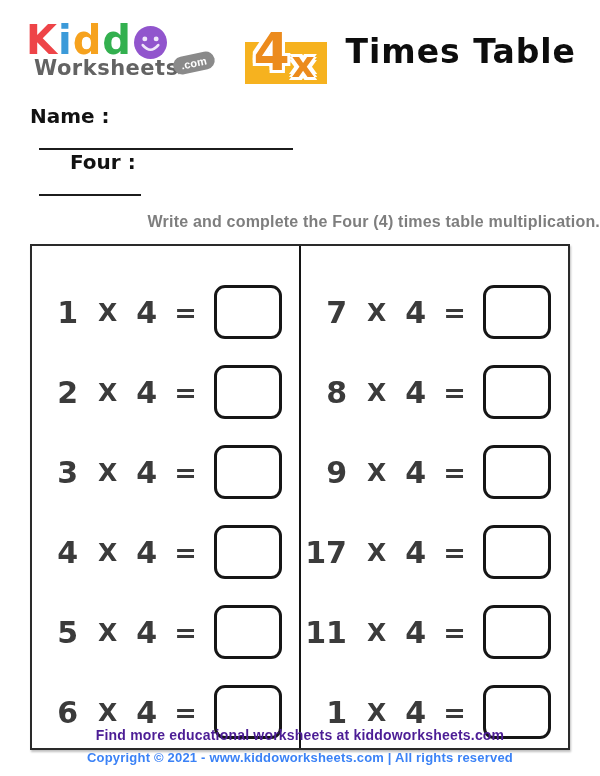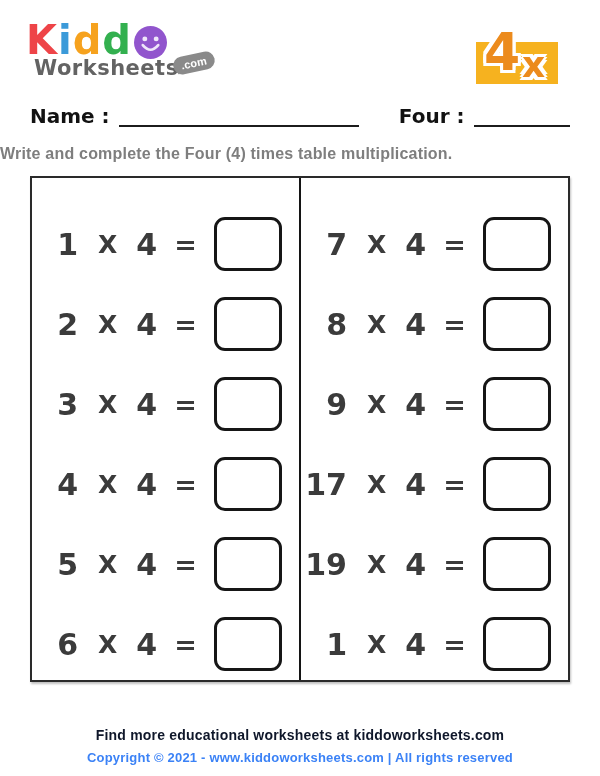--- a/index.html
+++ b/index.html
@@ -21,45 +21,45 @@
   .title-wrap { display:flex; align-items:center; margin-top:10px; }
   .badge { position:relative; width:82px; height:42px; margin-right:18px; }
   .badge-rect { position:absolute; left:0; top:12px; width:82px; height:42px; }
   .badge-num, .badge-x { position:absolute; font-family:"DejaVu Sans", sans-serif; font-weight:bold; z-index:2;
     text-shadow:-3px -3px 0 #fff, 3px -3px 0 #fff, -3px 3px 0 #fff, 3px 3px 0 #fff, 0 -3px 0 #fff, 0 3px 0 #fff, -3px 0 0 #fff, 3px 0 0 #fff; }
   .badge-num { left:8px; top:-8px; font-size:52px; }
   .badge-x { left:46px; top:14px; font-size:36px; }
   .title-text { font-family:"DejaVu Sans", sans-serif; font-size:33px; font-weight:bold; color:#0d0d0d; letter-spacing:1px; }
 
   
-  .fields { display:flex; align-items:center; padding:0 30px; margin-top:24px; }
+  .fields { display:flex; align-items:flex-start; padding:0 30px; margin-top:24px;flex-direction:column; }
   .field-label { font-family:"DejaVu Sans", sans-serif; font-size:20px; font-weight:bold; color:#121212; white-space:nowrap; }
   .write-line { border-bottom:2px solid #1c1c1c; height:22px; }
   .name-line { width:254px; margin-left:9px; }
   .date-label { margin-left:40px; }
   .date-line { width:102px; margin-left:9px; }
 
   
-  .instruction { text-align:left; margin-top:17px; font-size:16px; font-weight:bold; color:#7e7e7e; letter-spacing:0.2px; }
+  .instruction { text-align:right; margin-top:17px; font-size:16px; font-weight:bold; color:#7e7e7e; letter-spacing:0.2px; }
 
   
   .sheet { margin:13px 30px 0; height:506px; border:2px solid #2a2a2a; display:flex; box-shadow:1px 2px 2px rgba(0,0,0,0.25); background:#fff; }
   .col { flex:1; padding-top:26px; }
   .col-left { border-right:2px solid #141414; }
   .prow { height:80px; display:flex; align-items:center; }
   .eq-text { font-family:"DejaVu Sans", sans-serif; font-weight:bold; color:#3b3b3b; }
   .mult { width:46px; text-align:right; font-size:30px; }
   .sym-x { margin-left:20px; font-size:25px; }
   .m4 { margin-left:19px; font-size:30px; }
   .eq { margin-left:17px; font-size:27px; }
   .abox { margin-left:17px; width:68px; height:54px; border:3px solid #161616; border-radius:11px; background:#fff; }
 
   
   .footer { position:absolute; left:0; right:0; bottom:11px; text-align:center; }
-  .footer-line1 { font-size:14px; font-weight:bold; color:#0f172a; letter-spacing:0.2px; }
+  .footer-line1 { font-size:14px; font-weight:bold; color:#4c1d95; letter-spacing:0.2px; }
   .footer-line2 { font-size:13px; font-weight:bold; color:#3b82f6; margin-top:7px; letter-spacing:0.2px; }
 </style>
 </head>
 <body>
 
 <div class="header">
   <div class="logo">
     <div class="logo-kiddo">
       <span class="logo-letter" style="color: rgb(238, 68, 72);">K</span>
       <span class="logo-letter" style="color: rgb(59, 154, 217);">i</span>
@@ -77,20 +77,21 @@
       <span class="com-badge">.com</span>
     </div>
   </div>
 
   <div class="title-wrap">
     <div class="badge">
       <div class="badge-rect" style="background: rgb(246, 178, 31);"></div>
       <span class="badge-num" style="color: rgb(236, 139, 29);">4</span>
       <span class="badge-x" style="color: rgb(236, 139, 29);">x</span>
     </div>
+    <span class="title-text">Times Table</span>
   </div>
 </div>
 
 <div class="fields">
   <span class="field-label">Name :</span>
   <div class="write-line name-line"></div>
   <span class="field-label date-label">Four :</span>
   <div class="write-line date-line"></div>
 </div>
 
@@ -165,21 +166,21 @@
       <div class="abox"></div>
     </div>
     <div class="prow">
       <span class="eq-text mult">17</span>
       <span class="eq-text sym-x">X</span>
       <span class="eq-text m4">4</span>
       <span class="eq-text eq">=</span>
       <div class="abox"></div>
     </div>
     <div class="prow">
-      <span class="eq-text mult">19</span>
+      <span class="eq-text mult">11</span>
       <span class="eq-text sym-x">X</span>
       <span class="eq-text m4">4</span>
       <span class="eq-text eq">=</span>
       <div class="abox"></div>
     </div>
     <div class="prow">
       <span class="eq-text mult">1</span>
       <span class="eq-text sym-x">X</span>
       <span class="eq-text m4">4</span>
       <span class="eq-text eq">=</span>

